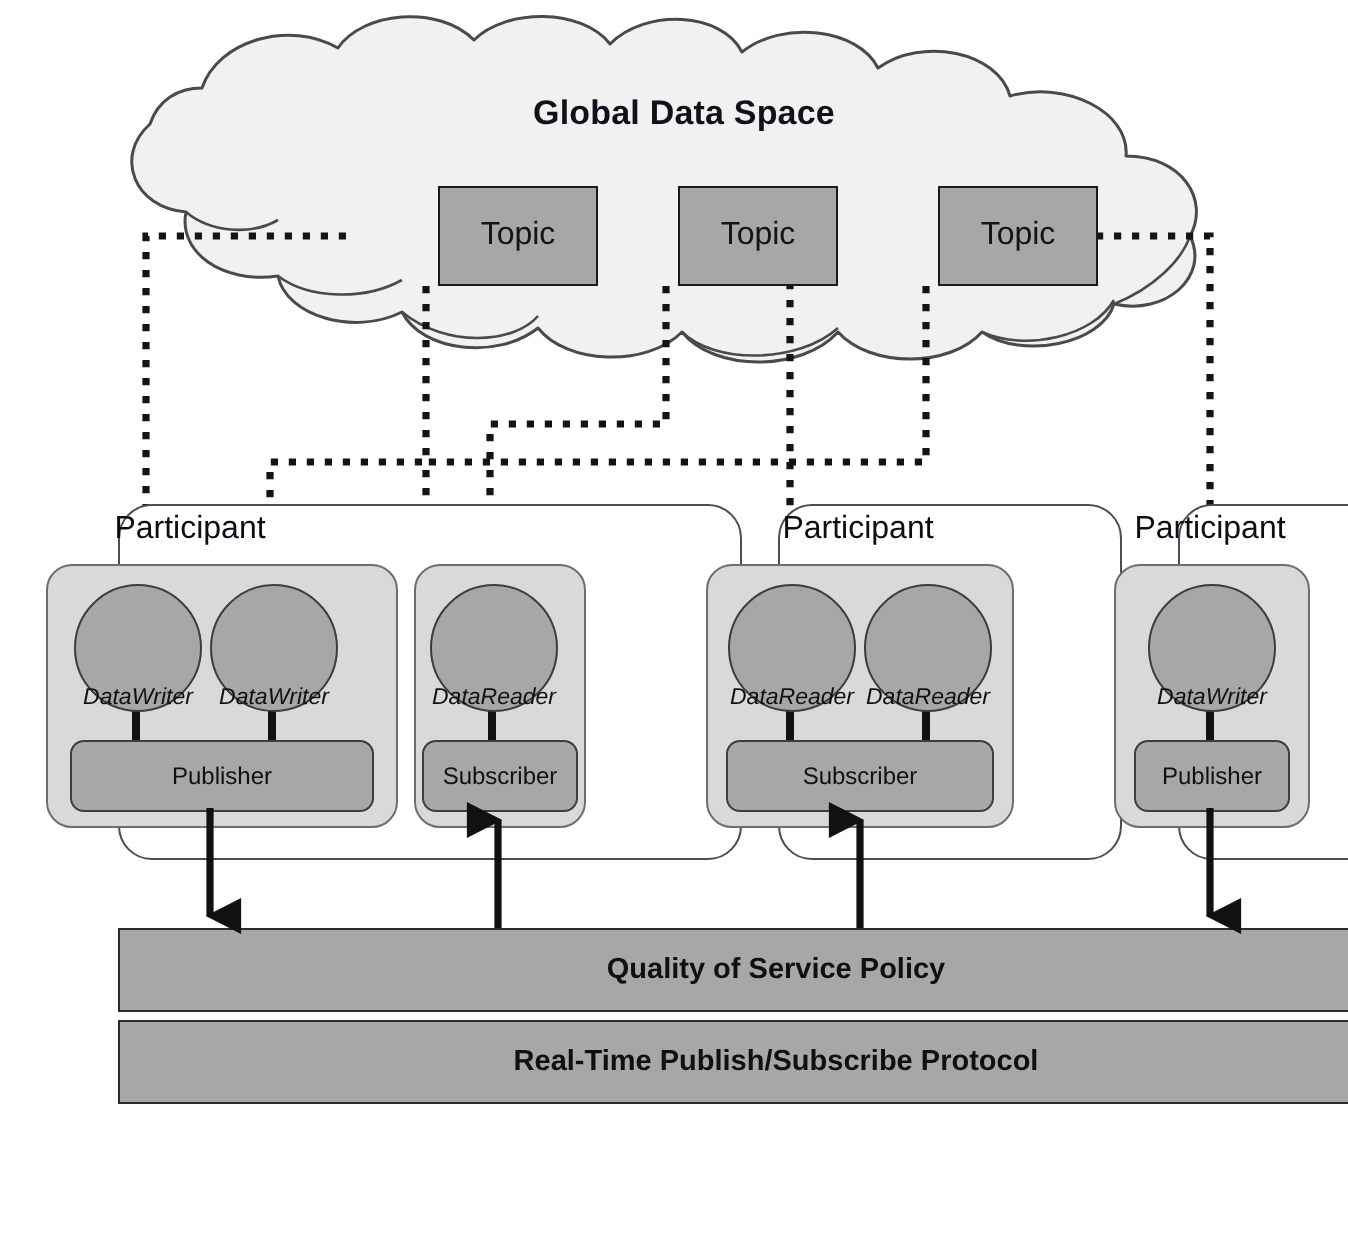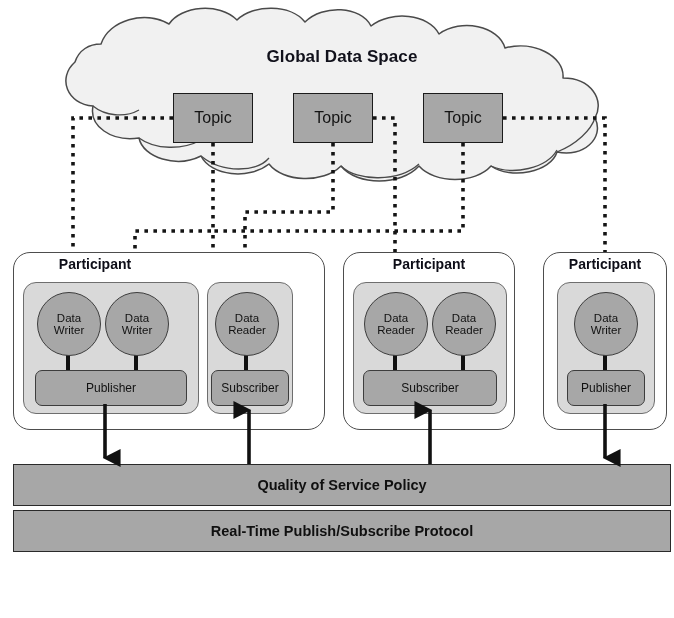--- a/index.html
+++ b/index.html
@@ -6,21 +6,21 @@
   body{width:674px;height:618px;position:relative;overflow:hidden;
        font-family:"Liberation Sans","DejaVu Sans",sans-serif;}
 
   #stage{position:absolute;left:5px;top:0;width:674px;height:618px;}
 
   svg.layer{position:absolute;left:0;top:0;width:674px;height:618px;overflow:visible;}
   svg.layer.below{z-index:1;}
   svg.layer.wires{z-index:2;}
   svg.layer.arrows{z-index:6;}
 
-  .node{position:absolute;box-sizing:border-box;}
+  .node{position:absolute;box-sizing:border-box;margin-left:46px;}
 
   
   .cloud-title{
     position:absolute;z-index:3;left:0;top:47px;width:674px;
     text-align:center;font-size:17px;font-weight:bold;color:#11111b;
     letter-spacing:.1px;
   }
 
   
   .topic{
@@ -29,32 +29,32 @@
     font-size:16px;color:#141414;
   }
 
   
   .participant{
     z-index:3;background:#ffffff;border:1.3px solid #4d4d4d;
     border-radius:17px;
   }
   .participant-label{
     position:absolute;z-index:5;text-align:center;
-    font-size:14px;font-weight:bold;color:#0d0d17;
+    font-size:16px;font-weight:normal;color:#0d0d17;
   }
   .group{
     position:absolute;z-index:4;background:#d9d9d9;
     border:1.3px solid #6e6e6e;border-radius:13px;
   }
   .endpoint{
     position:absolute;z-index:6;background:#a7a7a7;
     border:1.4px solid #3d3d3d;border-radius:50%;
-    display:flex;flex-direction:column;align-items:center;
+    display:flex;flex-direction:row;align-items:flex-end;
     justify-content:center;line-height:1.08;
-    font-size:11.5px;color:#111111;text-align:center;
+    font-size:11.5px;color:#111111;text-align:center;font-style:italic;
   }
   .pubsub{
     position:absolute;z-index:5;background:#a7a7a7;
     border:1.5px solid #3d3d3d;border-radius:7px;
     display:flex;align-items:center;justify-content:center;
     font-size:12px;color:#111111;
   }
   .stem{position:absolute;z-index:5;background:#111111;width:3.4px;}
 
   

